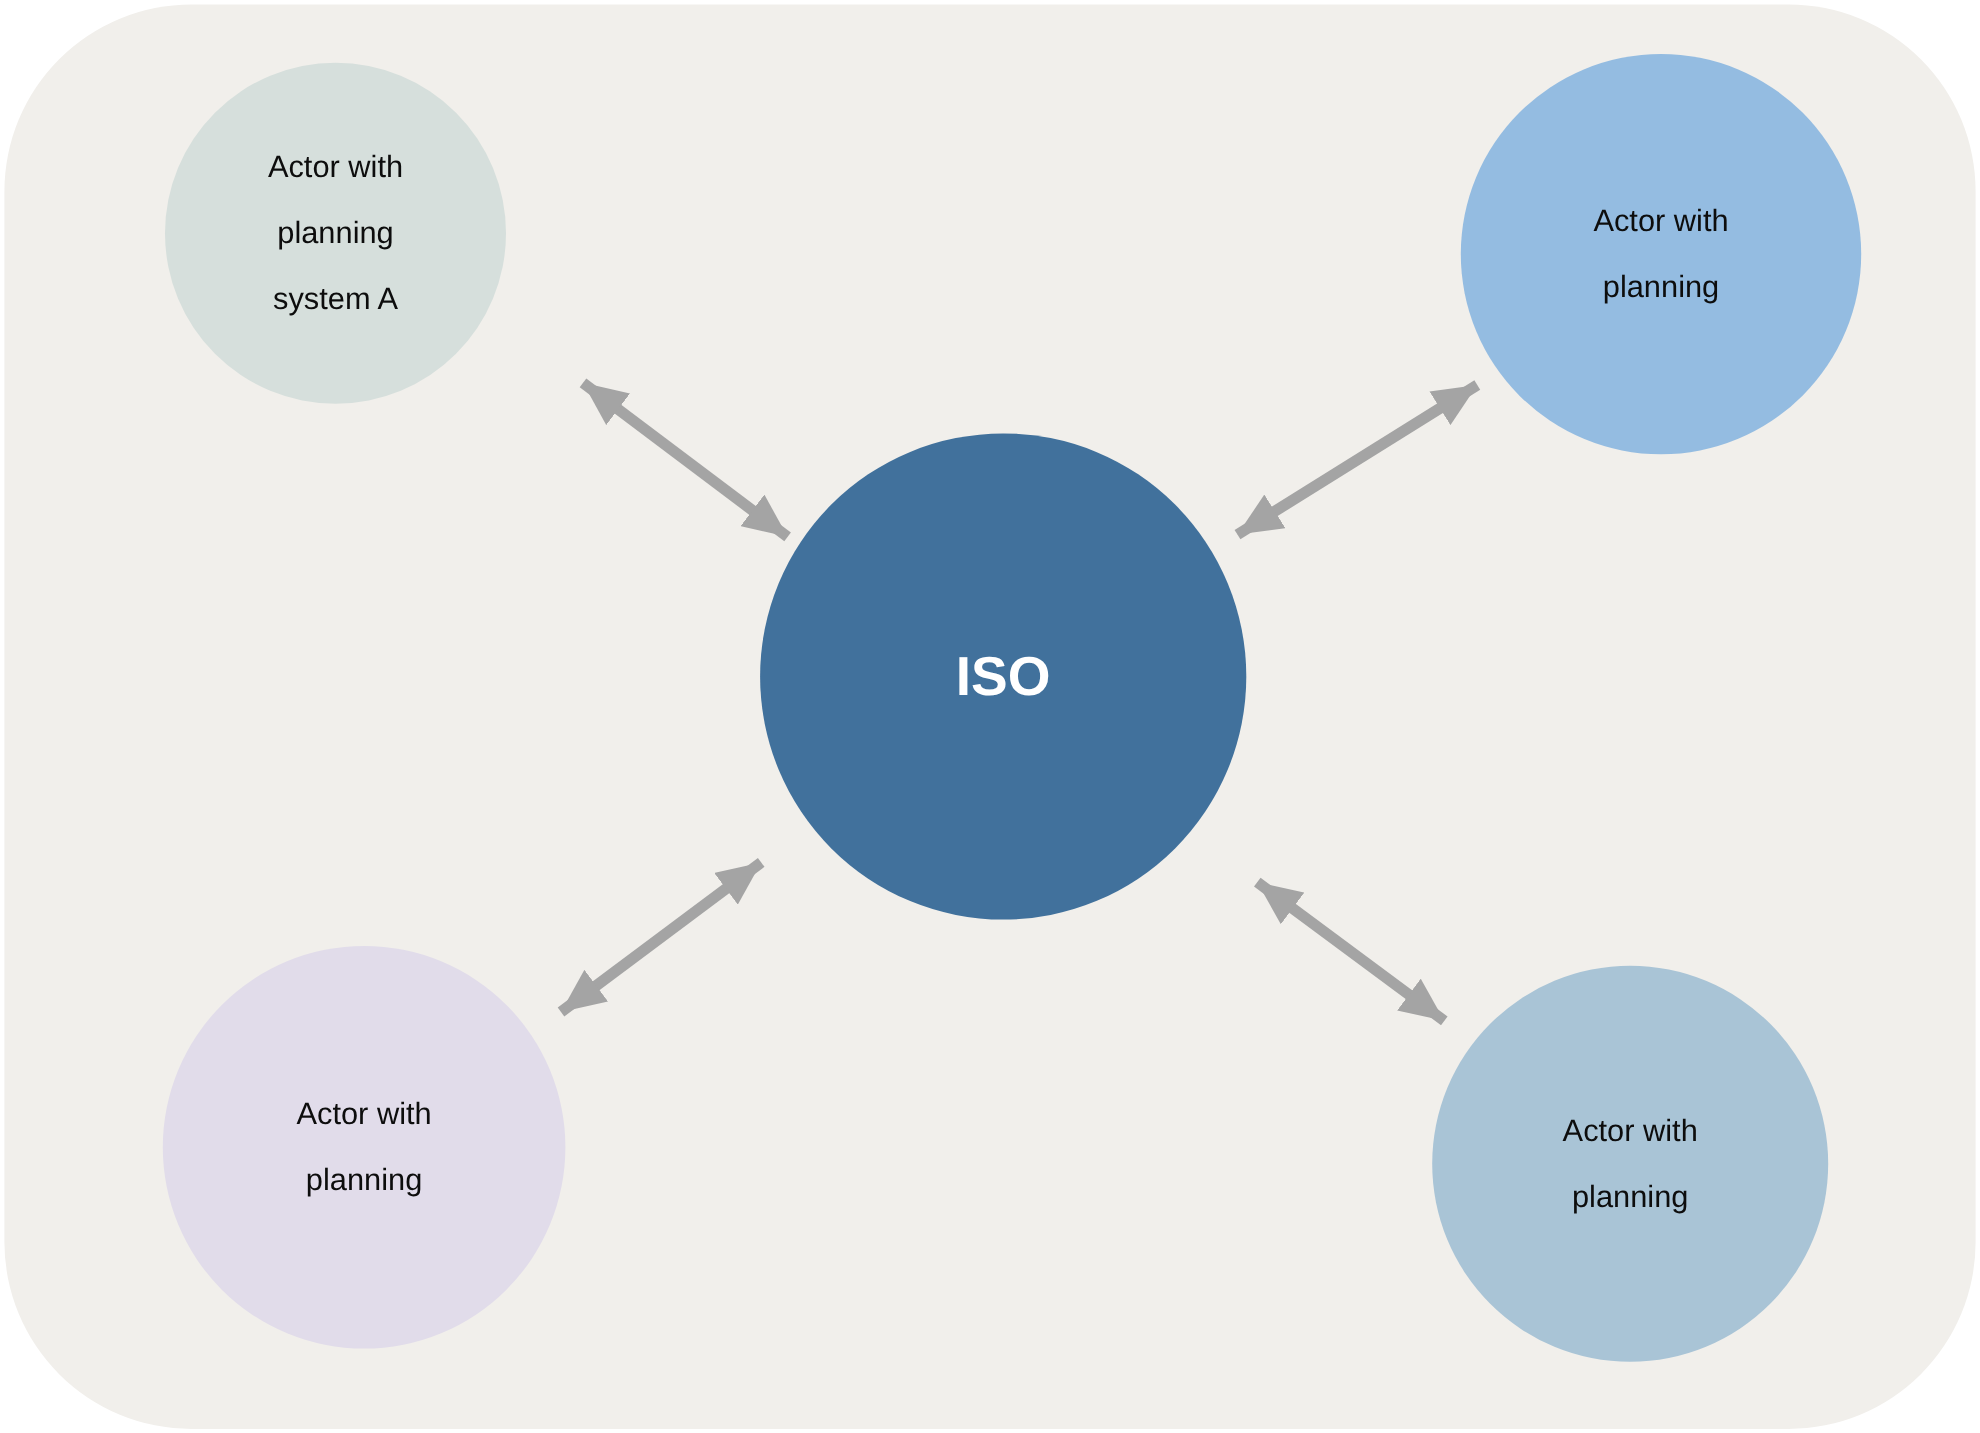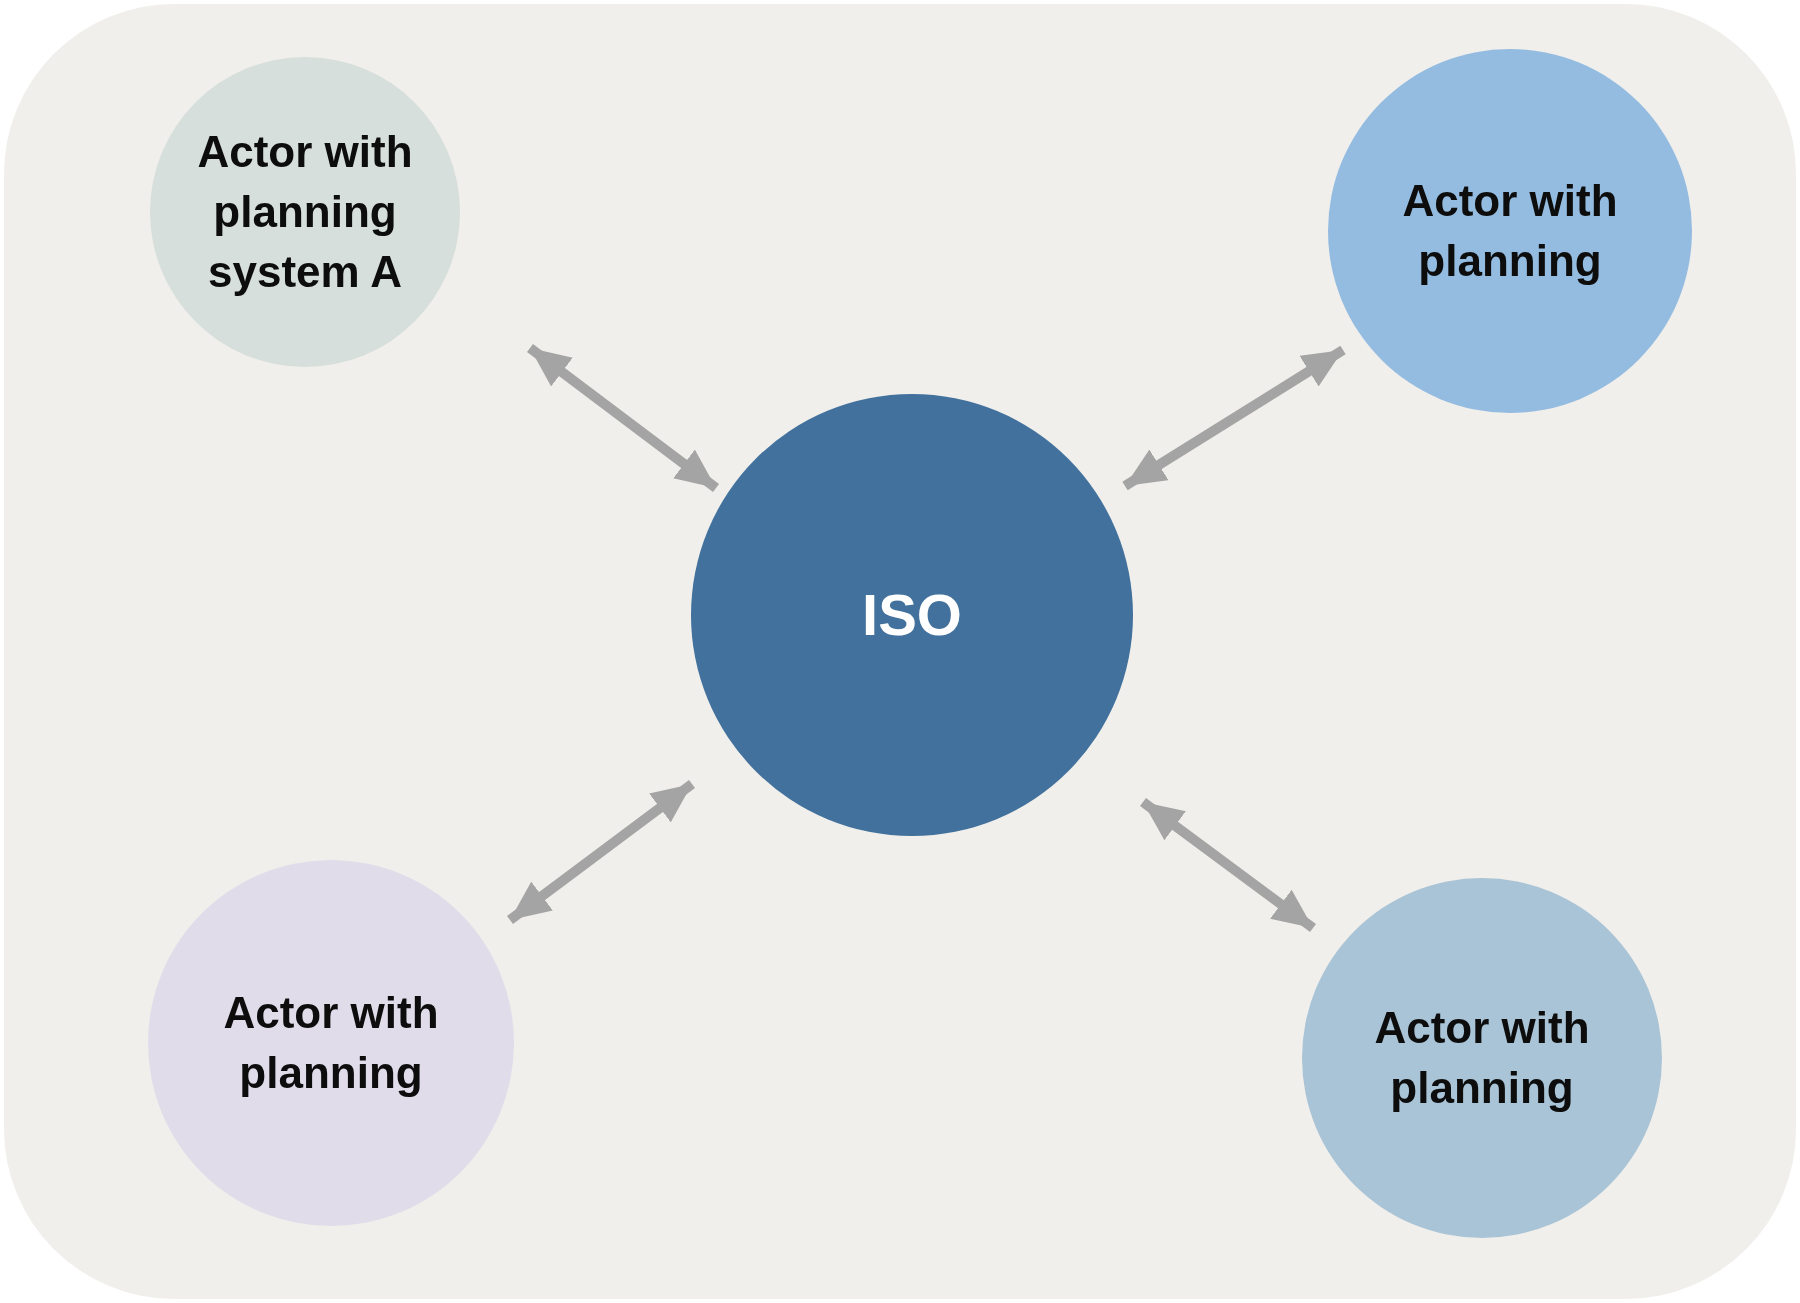--- a/index.html
+++ b/index.html
@@ -30,28 +30,28 @@
   .node {
     position: absolute;
     border-radius: 50%;
     display: flex;
     flex-direction: column;
     align-items: center;
     justify-content: center;
     text-align: center;
   }
   .node.actor {
-    font-weight: 700;
-    font-size: 44px;
+    font-weight: 400;
+    font-size: 28px;
     line-height: 60px;
     letter-spacing: 0px;
   }
   .node.center {
     font-weight: 700;
-    font-size: 58px;
+    font-size: 50px;
     line-height: 84px;
   }
   .node span { display: block; white-space: nowrap; }
 
   .node-a { left: 150px; top: 57px;  width: 310px; height: 310px; }
   .node-c { left: 1328px; top: 49px; width: 364px; height: 364px; }
   .node-b { left: 148px; top: 860px; width: 366px; height: 366px; }
   .node-d { left: 1302px; top: 878px; width: 360px; height: 360px; }
   .node-center { left: 691px; top: 394px; width: 442px; height: 442px; }
 </style>

